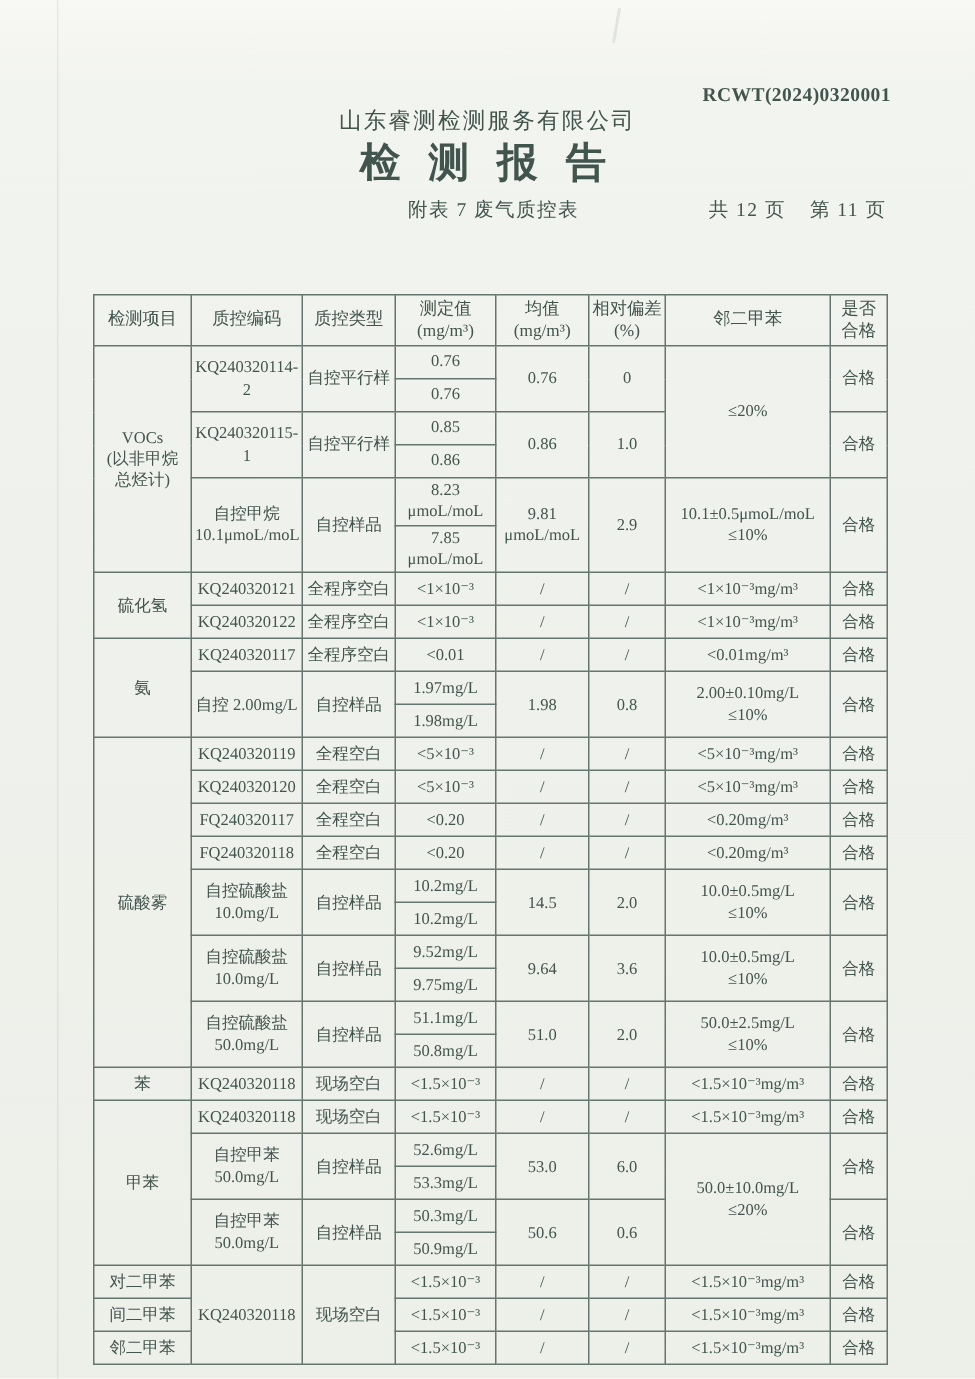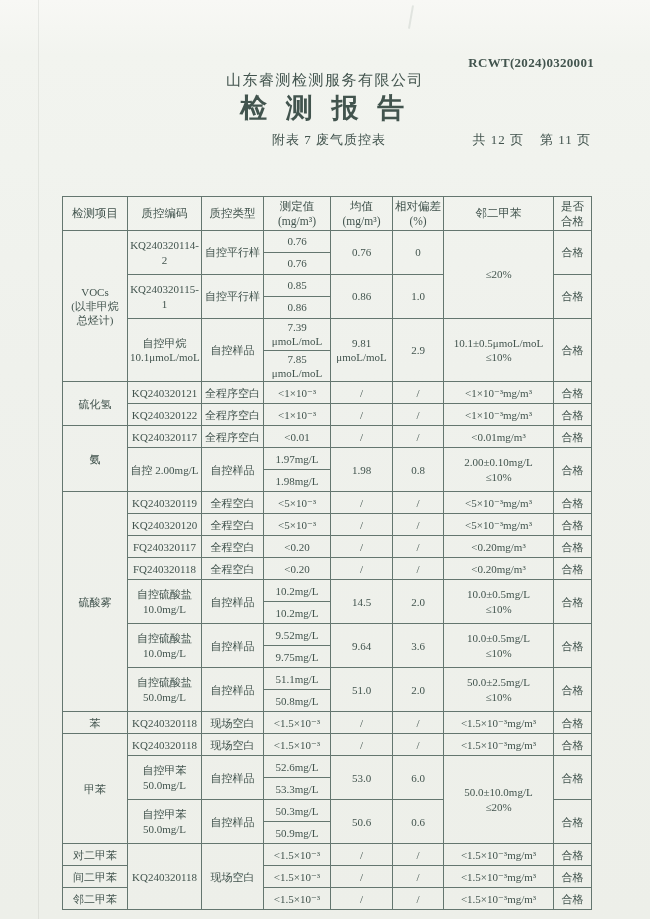--- a/index.html
+++ b/index.html
@@ -132,21 +132,21 @@
           <td rowspan="2">1.0</td>
           <td rowspan="2">合格</td>
         </tr>
         <tr>
           <td>0.86</td>
         </tr>
         <tr>
           <td rowspan="2">自控甲烷
 10.1μmoL/moL</td>
           <td rowspan="2">自控样品</td>
-          <td>7.39
+          <td>8.23
 μmoL/moL</td>
           <td rowspan="2">9.81
 μmoL/moL</td>
           <td rowspan="2">2.9</td>
           <td rowspan="2">10.1±0.5μmoL/moL
 ≤10%</td>
           <td rowspan="2">合格</td>
         </tr>
         <tr>
           <td>7.85

